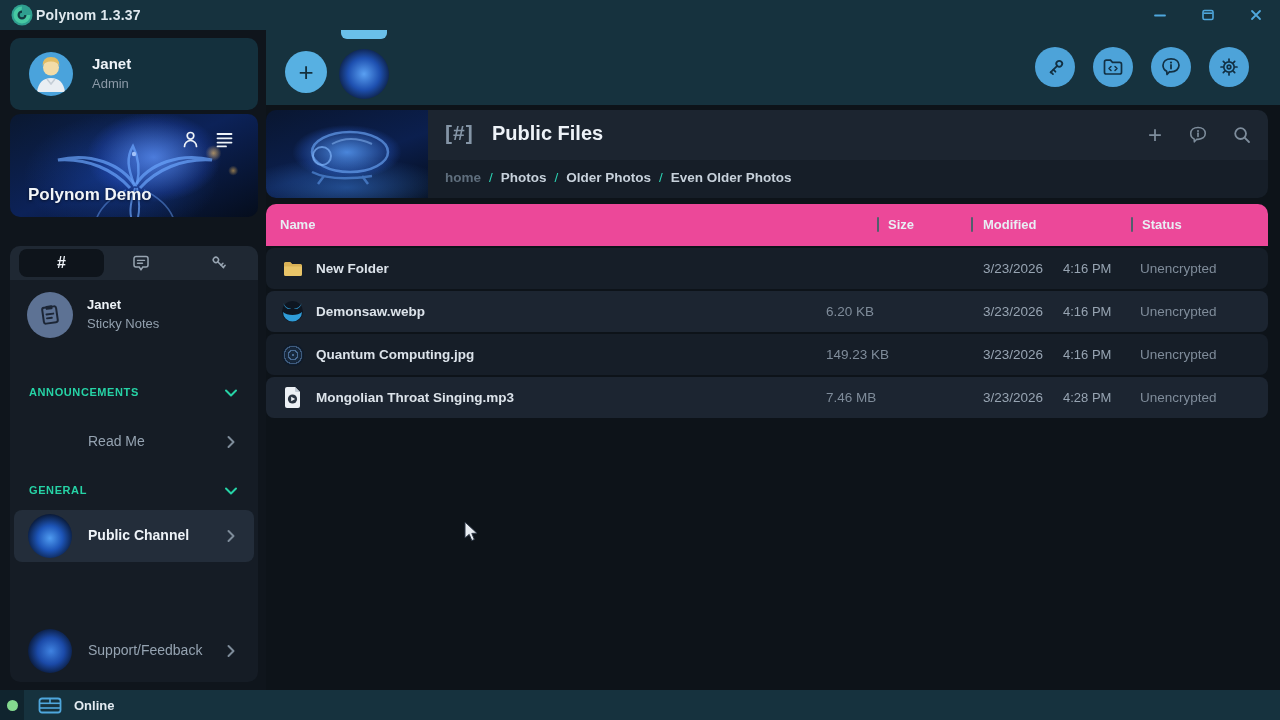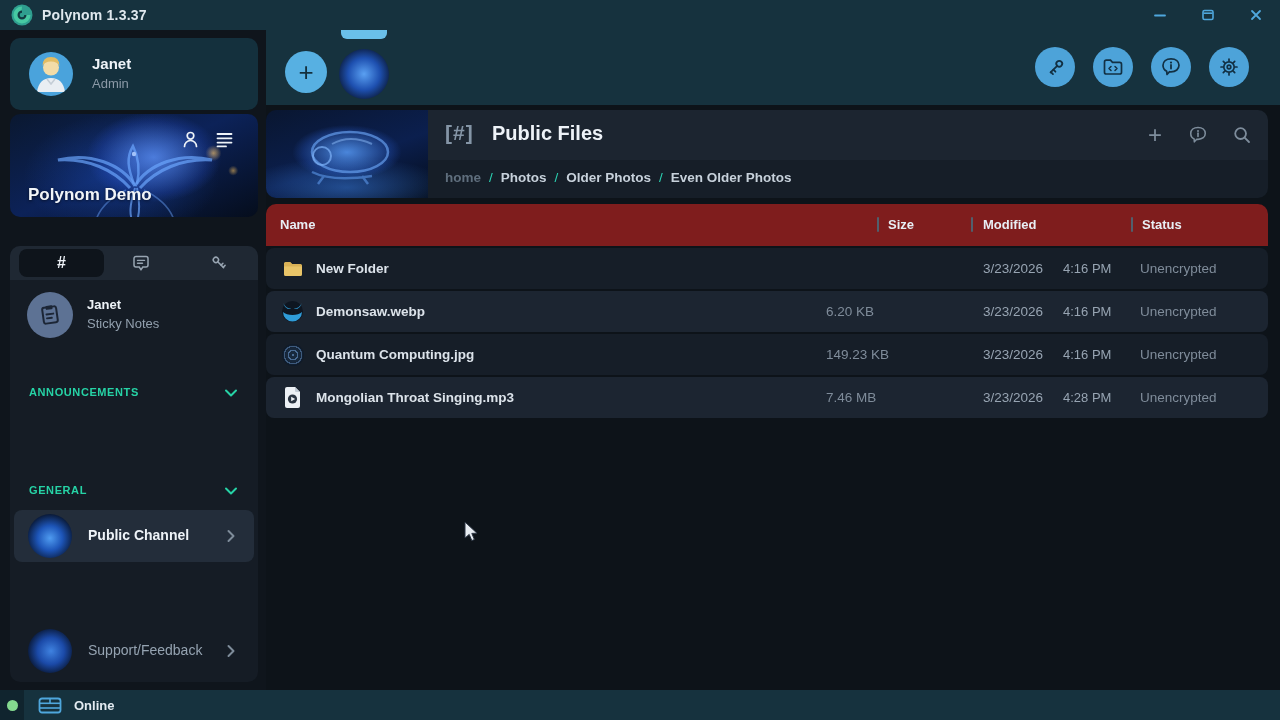--- a/index.html
+++ b/index.html
@@ -7,21 +7,21 @@
   .app {
     position:relative; width:1280px; height:720px; overflow:hidden;
     background:#0d1319; font-family:"Liberation Sans", sans-serif;
     -webkit-font-smoothing:antialiased;
   }
   svg { display:block; }
 
   
   .titlebar { position:absolute; inset:0 0 auto 0; height:30px; background:#16323e; }
   .app-logo { position:absolute; left:11px; top:4px; width:22px; height:22px; }
-  .app-title { position:absolute; left:42px; top:7px; font-size:14px; font-weight:700; color:#dfe8ee; letter-spacing:.2px; }
+  .app-title { position:absolute; left:36px; top:7px; font-size:14px; font-weight:700; color:#dfe8ee; letter-spacing:.2px; }
   .winbtn { position:absolute; top:4px; width:30px; height:22px; display:flex; align-items:center; justify-content:center; color:#4fa7dd; cursor:default; }
   .winbtn.min { left:1145px; } .winbtn.max { left:1193px; } .winbtn.close { left:1241px; }
 
   
   .statusbar { position:absolute; inset:auto 0 0 0; height:30px; background:#16323e; }
   .status-seg { position:absolute; left:0; top:0; width:24px; height:30px; background:#10242e; }
   .status-dot { position:absolute; left:7px; top:10px; width:11px; height:11px; border-radius:50%; background:#84d98f; }
   .kb-icon { position:absolute; left:38px; top:7px; color:#4fa7dd; }
   .status-label { position:absolute; left:74px; top:8px; font-size:13px; font-weight:600; color:#e3ebf1; }
 
@@ -99,21 +99,21 @@
   .hdr-ic { position:absolute; top:15px; color:#7e8d9c; }
   .hdr-ic.plus { right:106px; top:11px; font-size:24px; font-weight:400; }
   .hdr-ic.infob { right:60px; } .hdr-ic.search { right:16px; }
   .crumbs { position:absolute; left:17px; top:10px; font-size:13.5px; display:flex; gap:8px; align-items:center; }
   .crumb-home { color:#5f6e7d; font-weight:600; }
   .crumb { color:#c7d1db; font-weight:600; }
   .crumb-sep { color:#2bd4b4; }
 
   
   .ftable { position:absolute; left:266px; top:204px; width:1002px; }
-  .thead { position:relative; height:42px; background:#7f1d1d; border-radius:10px 10px 0 0; }
+  .thead { position:relative; height:42px; background:#ec4899; border-radius:10px 10px 0 0; }
   .th { position:absolute; top:13px; font-size:13px; font-weight:700; color:#e8eef4; }
   .th-div { position:absolute; top:13px; width:2px; height:15px; background:#515f6d; border-radius:1px; }
   .th.c-name { left:14px; }
   .div-size { left:611px; } .th.c-size { left:622px; }
   .div-mod  { left:705px; } .th.c-mod  { left:717px; }
   .div-stat { left:865px; } .th.c-stat { left:876px; }
 
   .frow { position:relative; height:41px; border-radius:8px; margin-top:2px; }
   .frow.odd  { background:#161e28; }
   .frow.even { background:#1c2531; }
@@ -241,20 +241,29 @@
         <div class="notes-sub">Sticky Notes</div>
       </div>
 
       <div class="section-hdr" style="top:138px;">
         <div class="section-label">ANNOUNCEMENTS</div>
         <svg class="section-chev" width="18" height="18" viewBox="0 0 18 18">
           <polyline points="4,6.5 9,11.5 14,6.5" fill="none" stroke="currentColor" stroke-width="2" stroke-linecap="round" stroke-linejoin="round"></polyline>
         </svg>
       </div>
 
+      <div class="chan-item" style="top:170px;">
+        <div class="chan-avatar">
+            <div class="art art-readme"></div>
+          </div>
+        <div class="chan-label">Read Me</div>
+        <svg class="chan-chev" width="18" height="18" viewBox="0 0 18 18">
+          <polyline points="6.5,4 11.5,9 6.5,14" fill="none" stroke="currentColor" stroke-width="2" stroke-linecap="round" stroke-linejoin="round"></polyline>
+        </svg>
+      </div>
 
       <div class="section-hdr" style="top:236px;">
         <div class="section-label">GENERAL</div>
         <svg class="section-chev" width="18" height="18" viewBox="0 0 18 18">
           <polyline points="4,6.5 9,11.5 14,6.5" fill="none" stroke="currentColor" stroke-width="2" stroke-linecap="round" stroke-linejoin="round"></polyline>
         </svg>
       </div>
 
       <div class="chan-item selected" style="top:264px;">
         <div class="chan-avatar">

